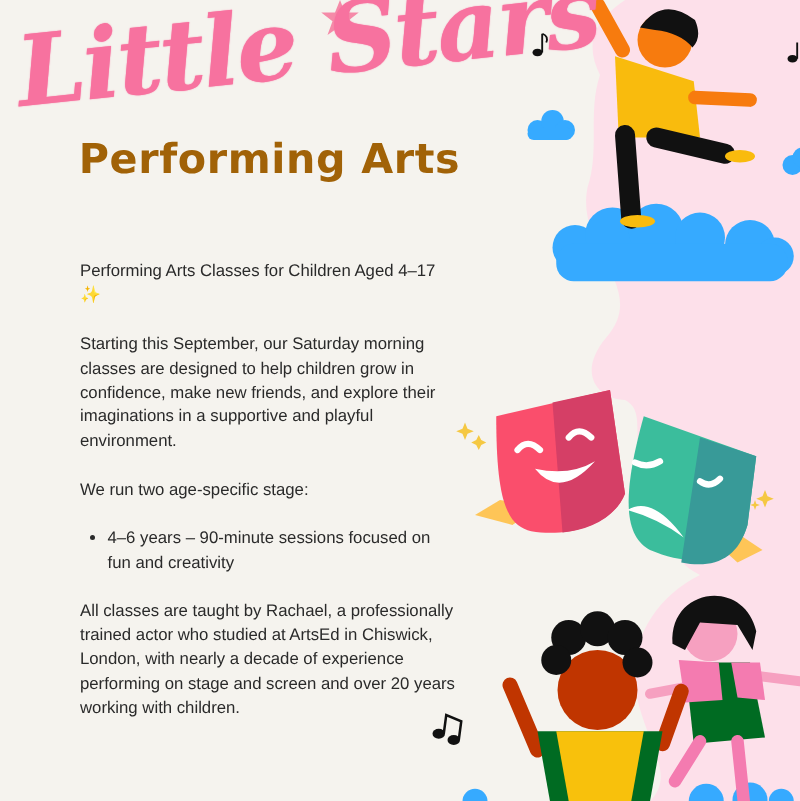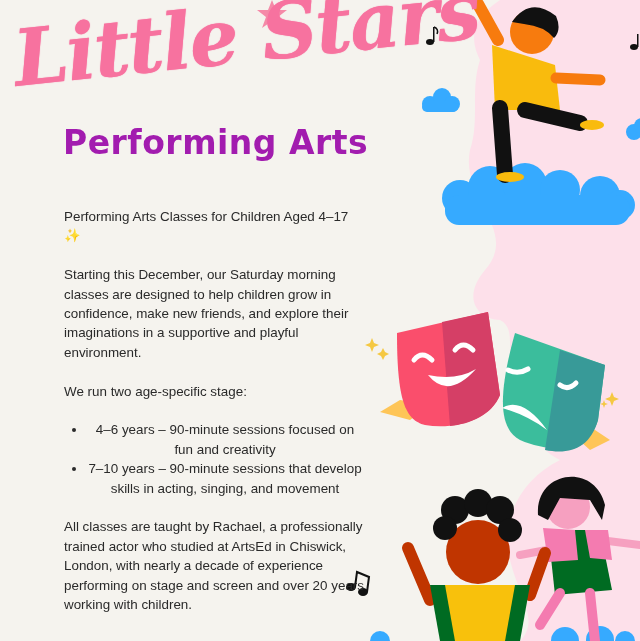--- a/index.html
+++ b/index.html
@@ -23,40 +23,40 @@
       color: #f7729f;
       letter-spacing: -2px;
       transform: rotate(-6deg);
       transform-origin: left bottom;
       white-space: nowrap;
       line-height: 1;
       text-shadow: 0 0 1px #f7729f;
     }
     .subtitle {
       position: absolute;
-      left: 63px; top: 126px;
+      left: 63px; top: 110px;
       font-family: "DejaVu Sans", sans-serif;
       font-weight: bold;
       font-size: 33px;
-      color: #a21caf;
+      color: #a16207;
       letter-spacing: 0.5px;
       line-height: 1;
     }
     .body-text {
       position: absolute;
       left: 64px; top: 207px;
       width: 300px;
       font-family: "Liberation Sans", sans-serif;
       font-size: 13.4px;
       line-height: 19.4px;
       color: #2a2a2a;
     }
     .body-text p { margin-bottom: 19.4px; }
     .body-text ul { list-style: none; margin: 0 0 19.4px 0; padding-left: 22px; }
-    .body-text li { position: relative; text-align: center; }
+    .body-text li { position: relative; }
     .body-text li::before {
       content: "";
       position: absolute; left: -14px; top: 8px;
       width: 4px; height: 4px; border-radius: 50%;
       background: #2a2a2a;
     }
     .sparkle { color: #f5c842; }
   </style>
 </head>
 <body>
@@ -181,21 +181,20 @@
   </svg>
 
   <div class="title-script">Little Stars</div>
   <div class="subtitle">Performing Arts</div>
 
   <div class="body-text">
     <p>
       <span>Performing Arts Classes for Children Aged 4–17</span>
       <span class="sparkle">✨</span><br>
     </p>
-    <p>Starting this December, our Saturday morning classes are designed to help children grow in confidence, make new friends, and explore their imaginations in a supportive and playful environment.</p>
+    <p>Starting this September, our Saturday morning classes are designed to help children grow in confidence, make new friends, and explore their imaginations in a supportive and playful environment.</p>
     <p>We run two age-specific stage:</p>
     <ul>
       <li>4–6 years – 90-minute sessions focused on fun and creativity</li>
-      <li>7–10 years – 90-minute sessions that develop skills in acting, singing, and movement</li>
     </ul>
     <p>All classes are taught by Rachael, a professionally trained actor who studied at ArtsEd in Chiswick, London, with nearly a decade of experience performing on stage and screen and over 20 years working with children.</p>
   </div>
 </div>
 
 </body></html>

